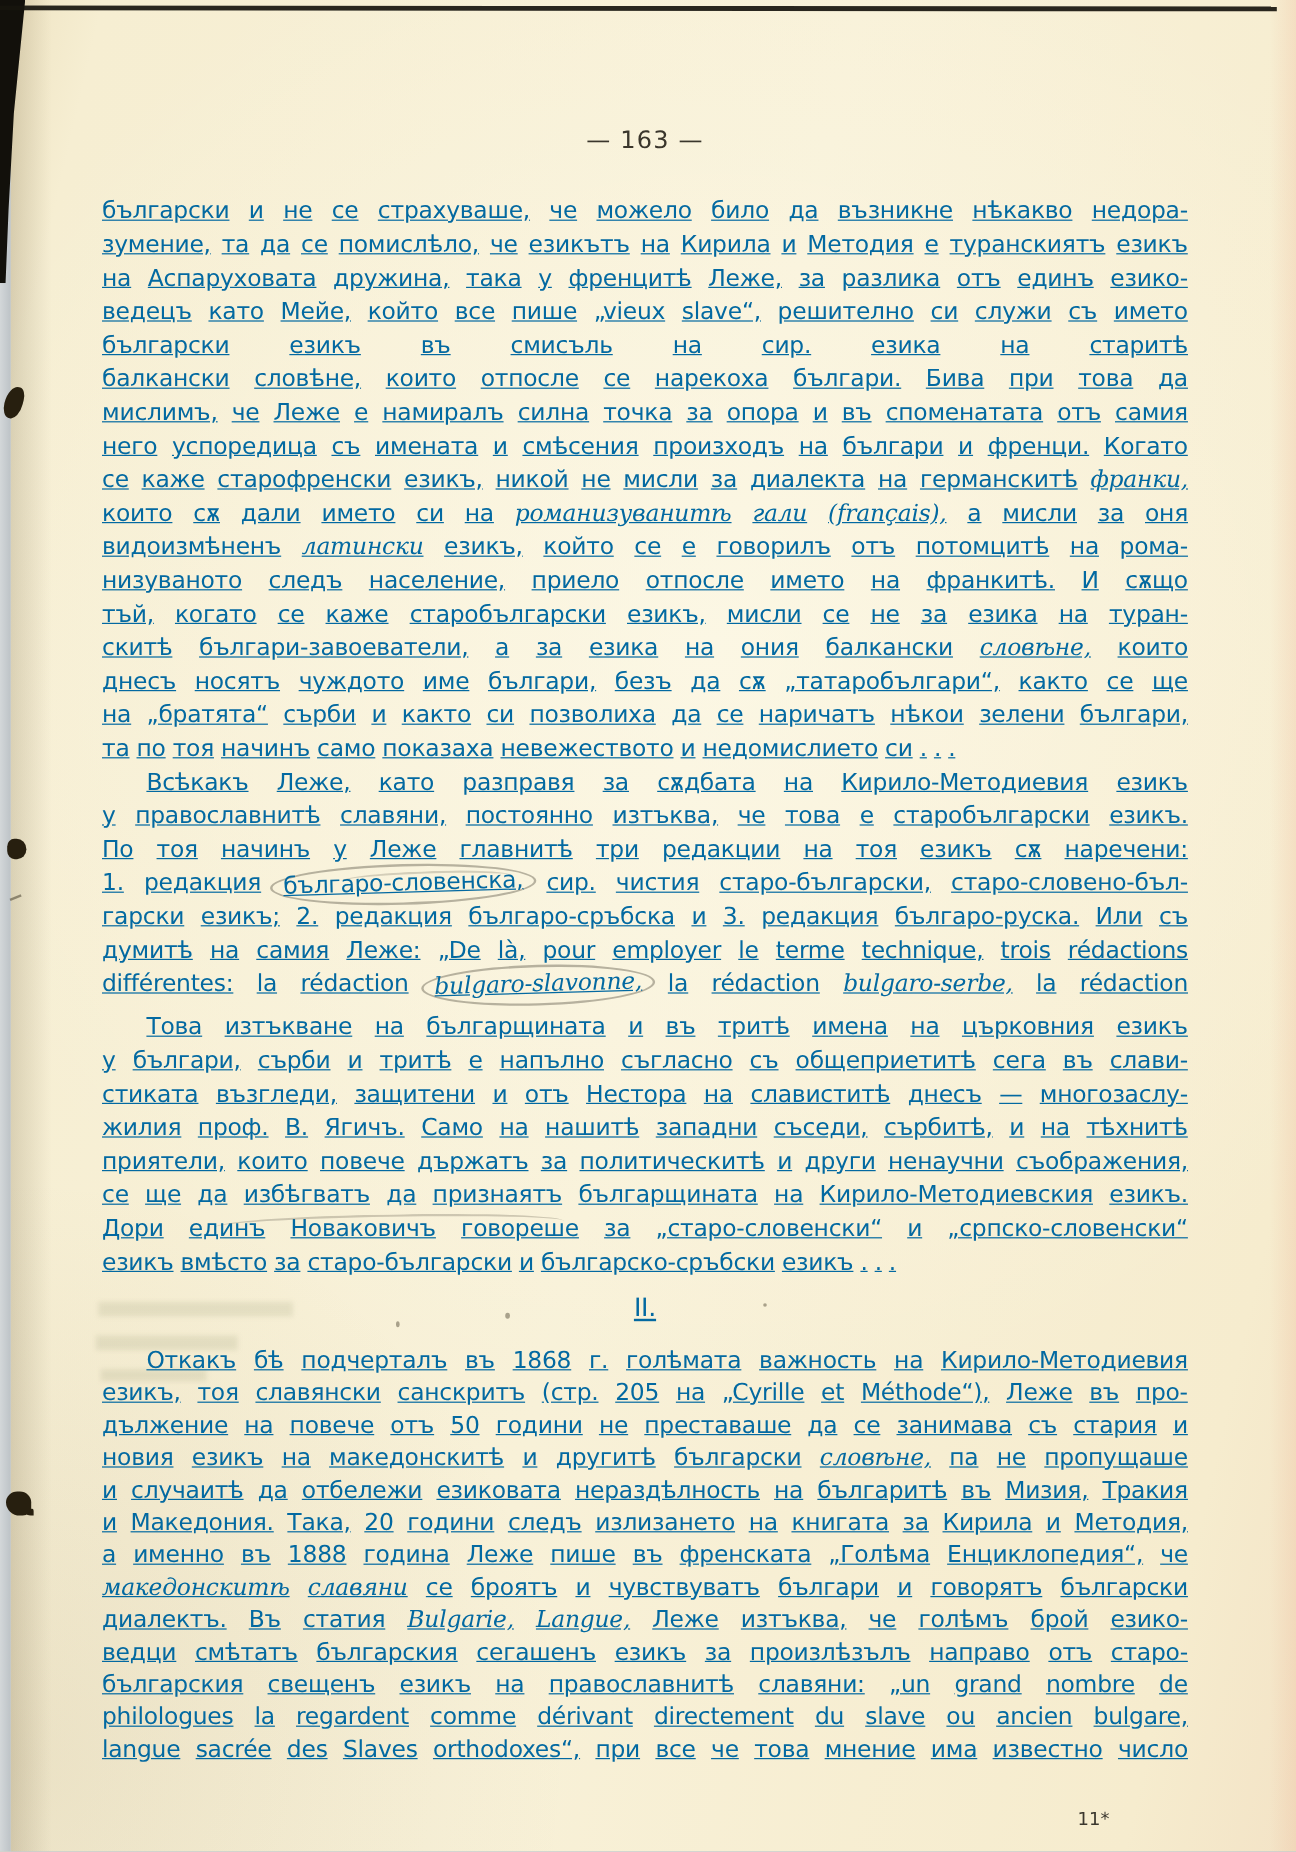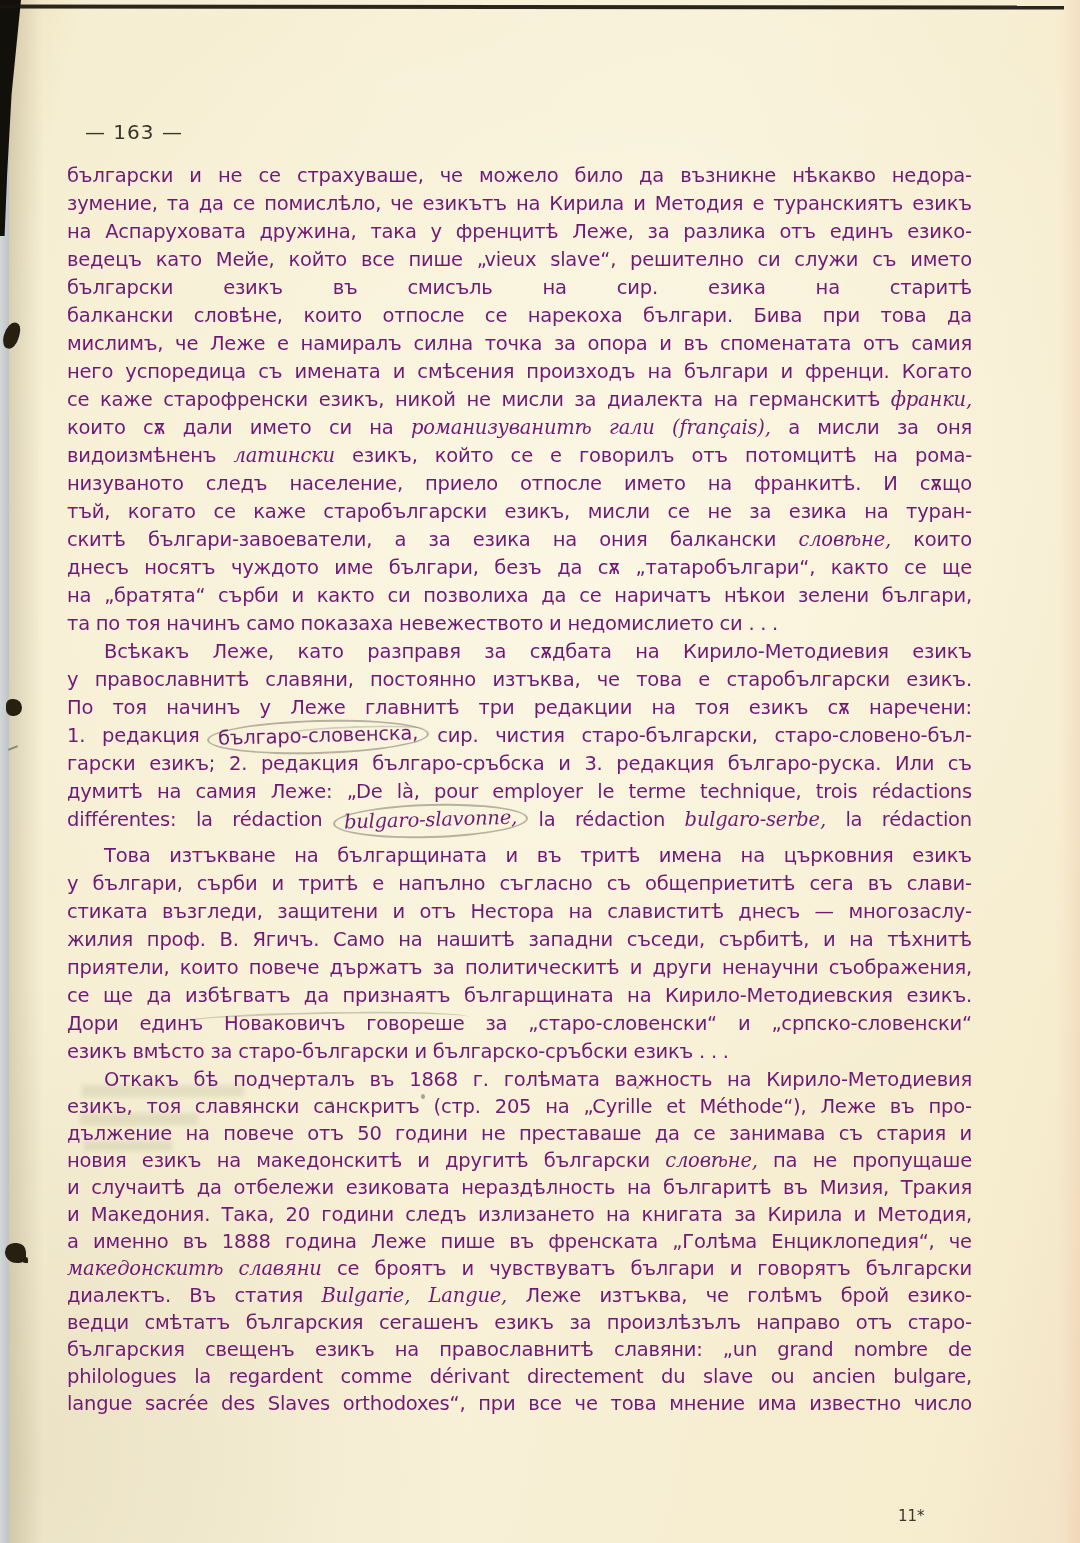--- a/index.html
+++ b/index.html
@@ -57,27 +57,28 @@
   .sp1 { left: 421px; top: 1094px; width: 4px; height: 5px; }
   .sp2 { left: 636px; top: 1086px; width: 3px; height: 3px; }
   .sp3 { left: 330px; top: 1101px; width: 3px; height: 5px; }
   .smudge { position: absolute; background: rgba(118,128,88,0.14); filter: blur(2px); z-index: 1; }
   .sm1 { left: 82px; top: 1085px; width: 162px; height: 12px; }
   .sm2 { left: 80px; top: 1113px; width: 118px; height: 12px; }
   .sm3 { left: 84px; top: 1141px; width: 88px; height: 10px; }
   
   .page-number {
     position: absolute; left: 85px; top: 104px; width: 905px;
-    font-size: 20px; letter-spacing: 1px;
-    color: #3a362c; z-index: 4; margin-top: 16px;
+    text-align: center; font-size: 20px; letter-spacing: 1px;
+    color: #3a362c; z-index: 4;
   }
   .text-block {
-    position: absolute; left: 67px; top: 162px; width: 905px;
-    color: #701a75; font-size: 19.5px; letter-spacing: -0.2px;
+    position: absolute; left: 85px; top: 162px; width: 905px;
+    color: #0369a1; font-size: 19.5px; letter-spacing: -0.2px;
     z-index: 4;
+    text-decoration: underline;
   }
   .para { margin: 0; }
   .line {
     display: flex; justify-content: space-between;
     height: 28px; line-height: 28px; white-space: nowrap;
   }
   .sec-1 .line { height: 27px; line-height: 27px; }
   .line.end { justify-content: flex-start; gap: 0.30em; }
   .line.ind { padding-left: 37px; }
   .sec-0 .para:nth-child(3) { margin-top: 8px; }
@@ -540,20 +541,21 @@
           <span class="w">и</span>
           <span class="w">българско-сръбски</span>
           <span class="w">езикъ</span>
           <span class="w">.</span>
           <span class="w">.</span>
           <span class="w">.</span>
         </div>
       </div>
     </div>
     <div class="section sec-1">
+      <div class="heading">II.</div>
       <div class="para">
         <div class="line ind">
           <span class="w">Откакъ</span>
           <span class="w">бѣ</span>
           <span class="w">подчерталъ</span>
           <span class="w">въ</span>
           <span class="w">1868</span>
           <span class="w">г.</span>
           <span class="w">голѣмата</span>
           <span class="w">важность</span>

